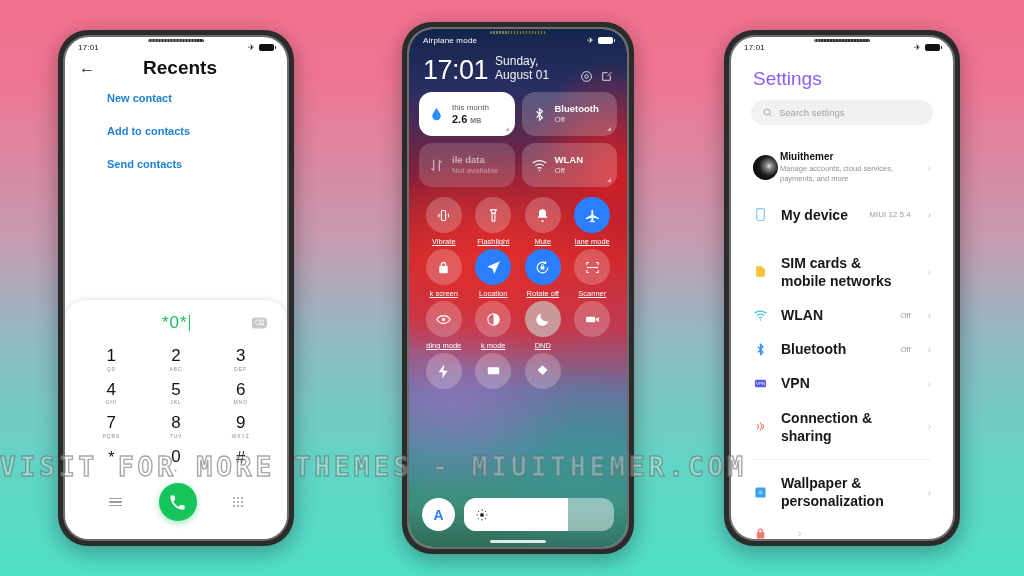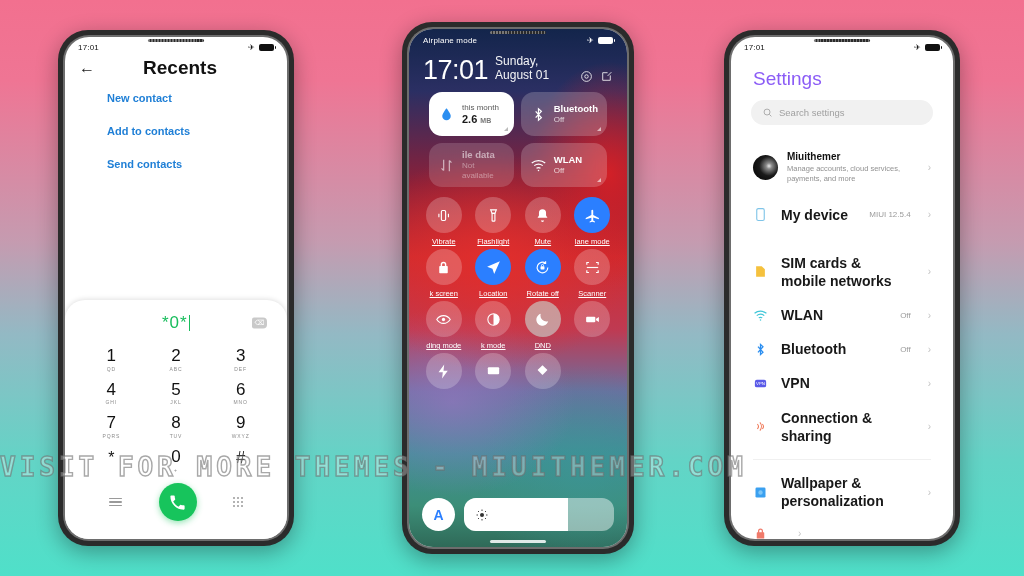--- a/index.html
+++ b/index.html
@@ -71,21 +71,21 @@
           radial-gradient(ellipse 90% 30% at 38% 45%, rgba(226,46,44,.92) 0%, rgba(226,46,44,0) 70%),
           radial-gradient(ellipse 80% 26% at 20% 72%, rgba(160,120,200,.55) 0%, rgba(160,120,200,0) 70%),
           radial-gradient(ellipse 70% 30% at 80% 86%, rgba(60,150,150,.6) 0%, rgba(60,150,150,0) 70%),
           linear-gradient(180deg,#13254b 0%,#2b2f63 12%,#8c2038 30%,#cf2b2f 44%,#bf3a52 58%,#6b6fa0 70%,#3f8f97 82%,#3c8e78 92%,#2f6a58 100%);
   }
   .p2 .statusbar { color:#fff; padding:7px 14px 0; }
   .p2-clockrow { display:flex; align-items:flex-end; padding:9px 14px 8px; gap:7px; }
   .p2-time { font-size:27px; font-weight:300; line-height:1; letter-spacing:-.5px; }
   .p2-date { font-size:12px; font-weight:400; padding-bottom:2px; opacity:.95; flex:1; }
   .p2-hicon { width:13px; height:13px; margin-bottom:2px; opacity:.95; }
-  .big-tiles { display:grid; grid-template-columns:1fr 1fr; gap:7px; padding:0 20px; }
+  .big-tiles { display:grid; grid-template-columns:1fr 1fr; gap:7px; padding:0 10px; }
   .btile { border-radius:13px; height:44px; padding:6px 9px; display:flex; align-items:center; gap:7px;
            position:relative; background:rgba(255,255,255,.2); backdrop-filter:blur(6px); }
   .btile.on { background:#fff; color:#1a1a1a; }
   .btile.dim { background:rgba(255,255,255,.16); color:rgba(255,255,255,.55); }
   .btile .tt { font-size:9.5px; font-weight:600; line-height:1.25; }
   .btile .ts { font-size:8px; opacity:.75; line-height:1.25; }
   .btile .corner { position:absolute; right:6px; bottom:5px; width:0; height:0;
                    border-left:4px solid transparent; border-bottom:4px solid rgba(255,255,255,.6); }
   .btile.on .corner { border-bottom-color:#bbb; }
   .tile-ico { width:17px; height:17px; flex:0 0 17px; display:flex; align-items:center; justify-content:center; }
@@ -106,21 +106,21 @@
   .bright-slider svg { position:absolute; left:12px; top:50%; transform:translateY(-50%); width:12px; height:12px; }
   .home-ind { position:absolute; bottom:4px; left:50%; transform:translateX(-50%);
               width:56px; height:3px; border-radius:2px; background:rgba(255,255,255,.85); }
 
   
   .p3 { background:#fff; color:#111; height:100%; }
   .p3-title { font-size:19px; font-weight:400; padding:14px 22px 10px; color:#8b5cf6; }
   .search-box { margin:0 20px 14px; height:25px; border-radius:13px; background:#f1f1f1;
                 display:flex; align-items:center; gap:6px; padding:0 11px; }
   .search-box .ph { font-size:9.5px; color:#a0a0a0; }
-  .acct-row { display:flex; align-items:center; gap:9px; padding:5px 22px 13px;margin-top:20px; }
+  .acct-row { display:flex; align-items:center; gap:2px; padding:5px 22px 13px;margin-top:20px; }
   .avatar { width:25px; height:25px; border-radius:50%; flex:0 0 25px;
             background:radial-gradient(circle at 64% 44%,#e8e8e8 0%,#888 14%,#1a1a1a 46%,#000 100%); }
   .acct-txt { flex:1; }
   .acct-name { font-size:10px; font-weight:700; color:#111; line-height:1.35; }
   .acct-sub { font-size:7.5px; color:#919191; line-height:1.4; }
   .chev { color:#c4c4c4; font-size:10px; }
   .srow { display:flex; align-items:center; gap:13px; padding:8px 22px; }
   .srow .si { width:15px; height:15px; flex:0 0 15px; display:flex; align-items:center; justify-content:center; }
   .srow .si svg { width:100%; height:100%; }
   .srow .sl { flex:1; font-size:14px; font-weight:700; color:#181818; line-height:1.3; }

